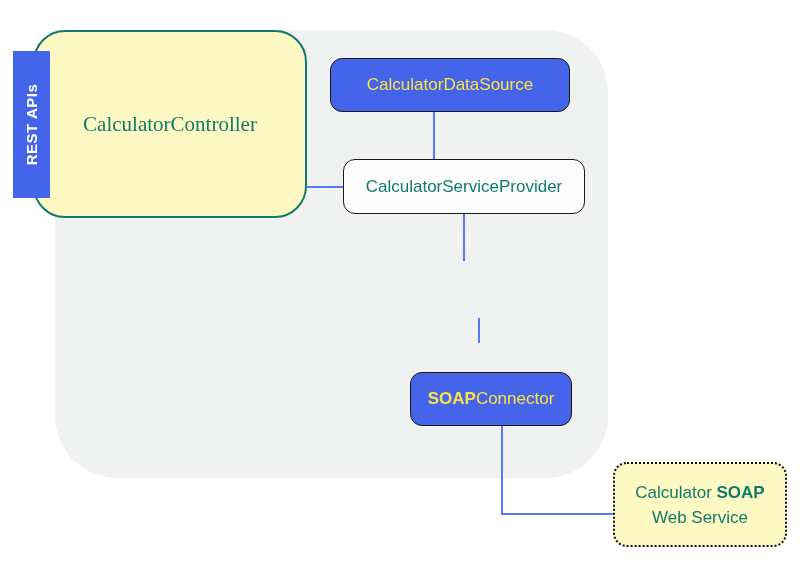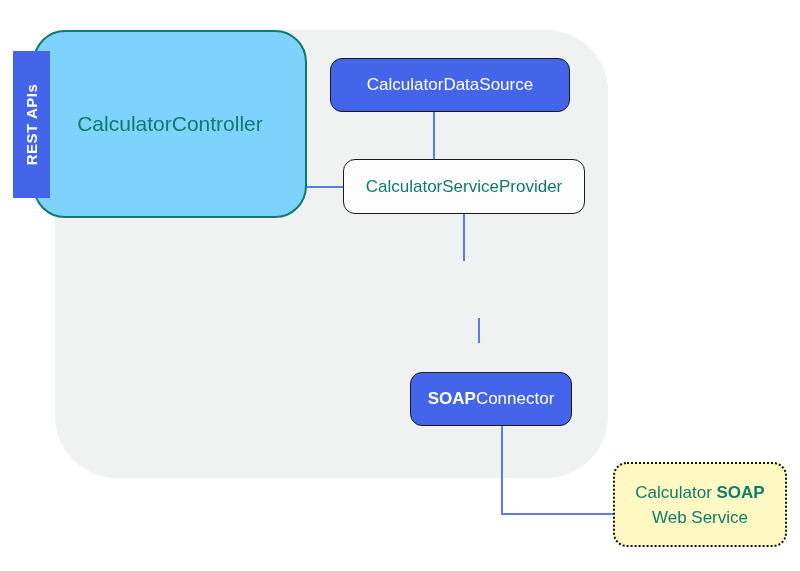--- a/index.html
+++ b/index.html
@@ -10,34 +10,34 @@
   .bg-panel{
     position:absolute;left:55px;top:30px;width:553px;height:448px;
     background:#f0f1f1;border-radius:62px;
   }
   .node{
     position:absolute;display:flex;align-items:center;justify-content:center;
     text-align:center;box-sizing:border-box;
   }
   .controller{
     left:33px;top:30px;width:274px;height:188px;
-    background:#7dd3fc;border:2.5px solid #0e7b6d;border-radius:32px;
-    color:#0e7b6d;font-size:21px;
+    background:#fef9c3;border:2.5px solid #0e7b6d;border-radius:32px;
+    color:#0e7b6d;font-size:21px;font-family:Liberation Serif, serif;
   }
   .rest-band{
     left:13px;top:51px;width:37px;height:147px;
     background:#4465ea;color:#ffffff;
   }
   .rest-band .vtext{
     transform:rotate(-90deg);white-space:nowrap;font-size:15px;font-weight:bold;
     letter-spacing:.5px;
   }
   .blue-node{
     background:#4465ea;border:1px solid #1a1a1a;border-radius:12px;
-    color:#ffffff;font-size:17px;
+    color:#fde047;font-size:17px;
   }
   .white-node{
     background:#fdfdfd;border:1px solid #1a1a1a;border-radius:12px;
     color:#0e7b6d;font-size:17px;
   }
   .datasource{left:330px;top:58px;width:240px;height:54px;}
   .provider{left:343px;top:159px;width:242px;height:55px;}
   .proxy{left:380px;top:261px;width:167px;height:57px;}
   .connector{left:410px;top:343px;width:162px;height:54px;margin-top:29px;}
   .webservice{

